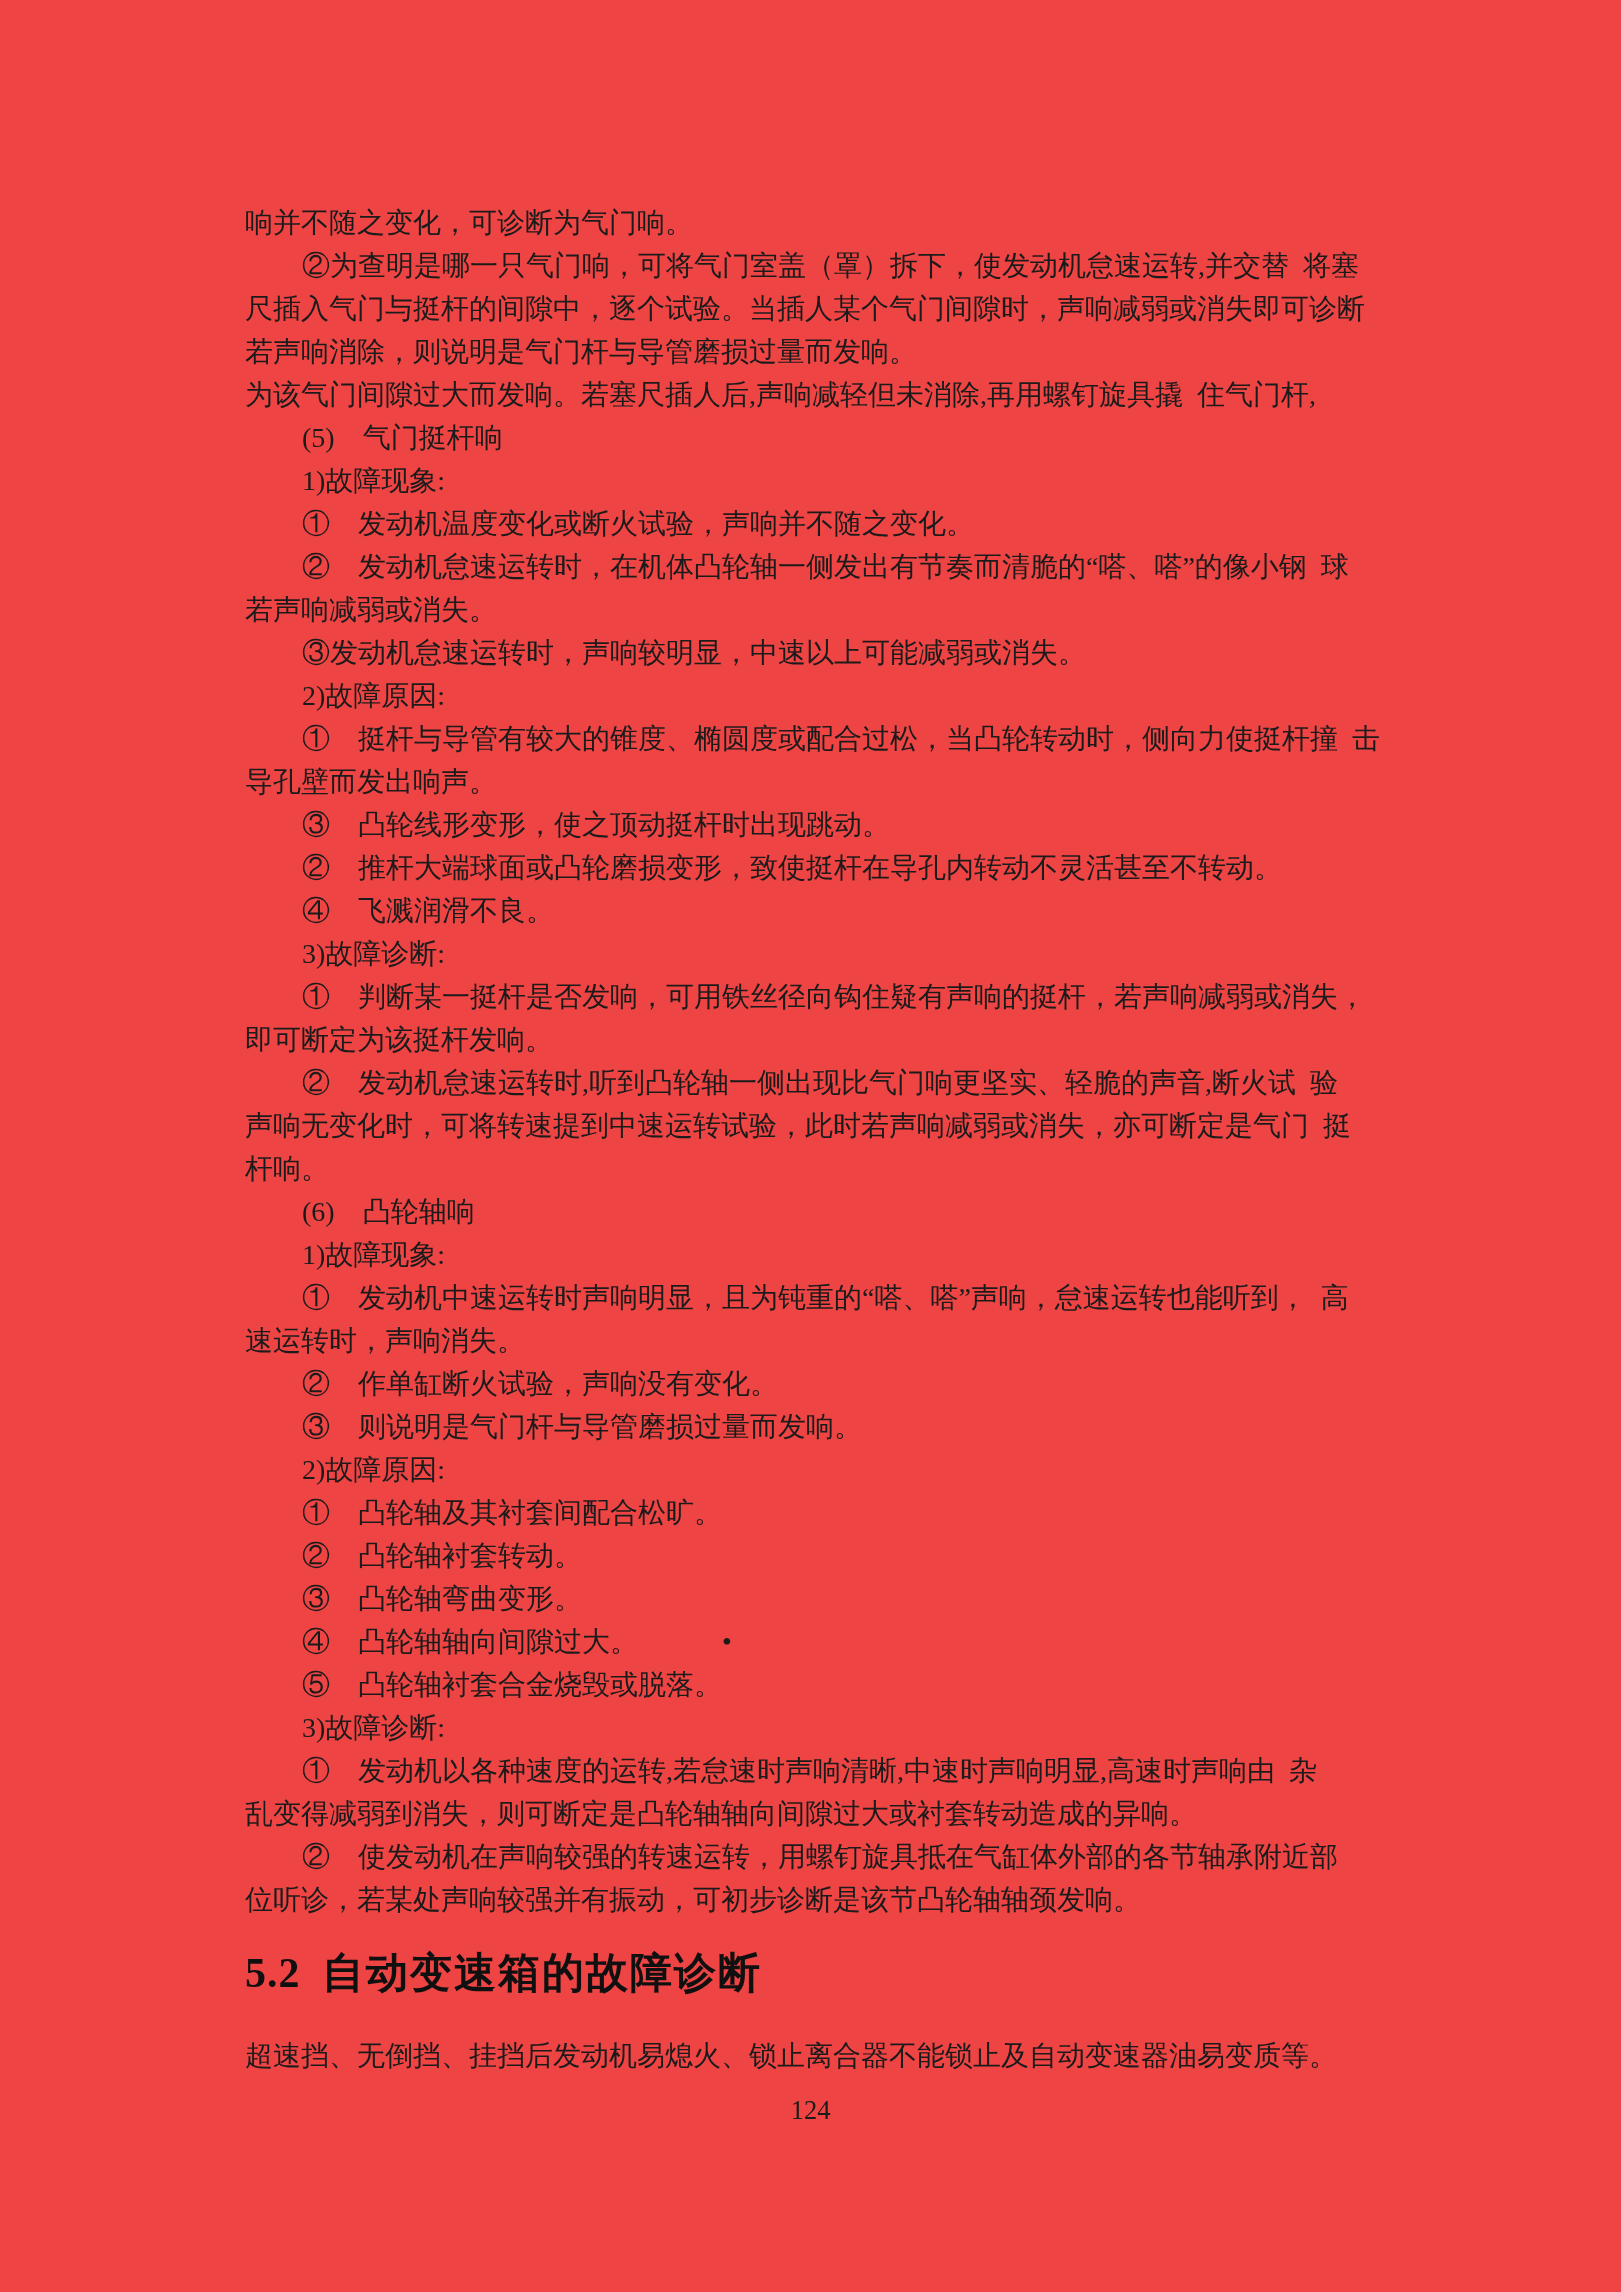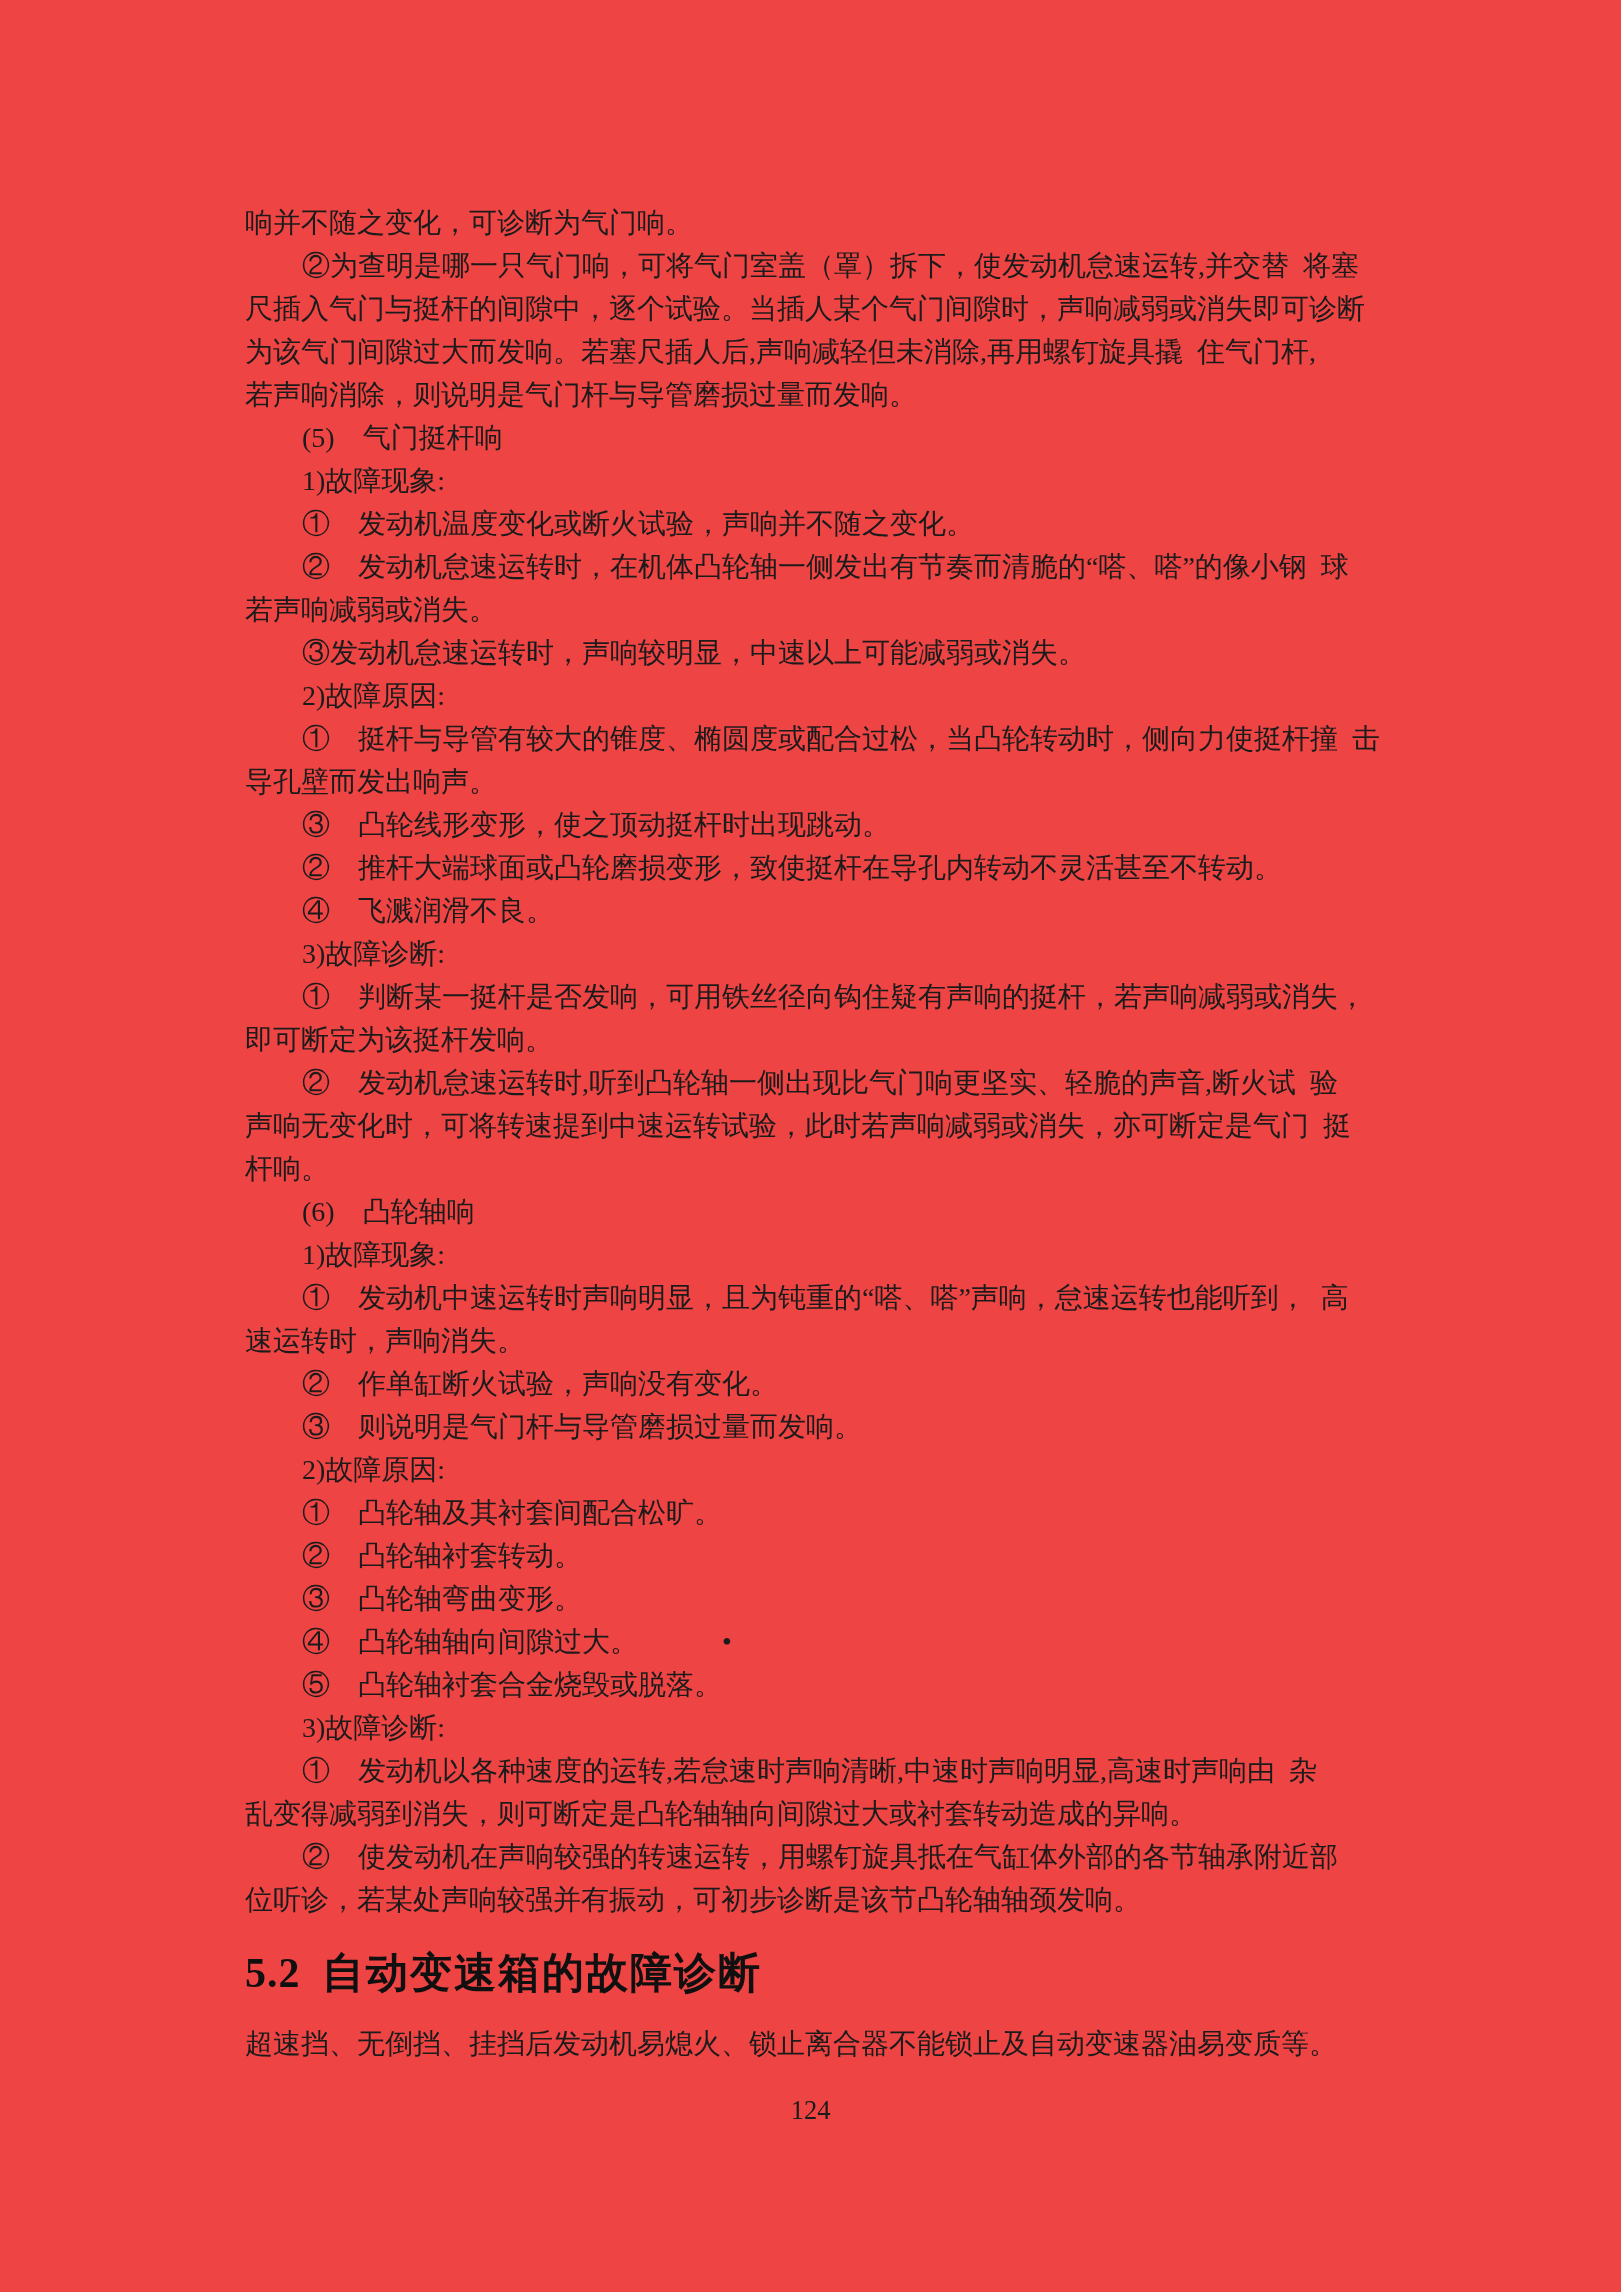--- a/index.html
+++ b/index.html
@@ -27,21 +27,21 @@
     font-size: 28px;
     line-height: 43px;
     white-space: pre-wrap;
     letter-spacing: 0px;
   }
   .line.ind {
     text-indent: 57px;
   }
   .heading {
     margin-top: 21.6px;
-    margin-bottom: 19px;
+    margin-bottom: 31px;
     font-size: 42px;
     line-height: 59px;
     font-weight: bold;
     color: #101010;
   }
   .heading .num {
     font-family: "Liberation Serif", serif;
     margin-right: 21.6px;
     letter-spacing: 1px;
   }
@@ -61,22 +61,22 @@
 </style>
 </head>
 <body>
 
 <div class="page">
   <div class="content">
     <div>
         <div class="line">响并不随之变化，可诊断为气门响。</div>
         <div class="line ind">②为查明是哪一只气门响，可将气门室盖（罩）拆下，使发动机怠速运转,并交替  将塞</div>
         <div class="line">尺插入气门与挺杆的间隙中，逐个试验。当插人某个气门间隙时，声响减弱或消失即可诊断</div>
+        <div class="line">若声响消除，则说明是气门杆与导管磨损过量而发响。</div>
         <div class="line">为该气门间隙过大而发响。若塞尺插人后,声响减轻但未消除,再用螺钉旋具撬  住气门杆,</div>
-        <div class="line">若声响消除，则说明是气门杆与导管磨损过量而发响。</div>
         <div class="line ind">(5)　气门挺杆响</div>
         <div class="line ind">1)故障现象:</div>
         <div class="line ind">①　发动机温度变化或断火试验，声响并不随之变化。</div>
         <div class="line ind">②　发动机怠速运转时，在机体凸轮轴一侧发出有节奏而清脆的“嗒、嗒”的像小钢  球</div>
         <div class="line">若声响减弱或消失。</div>
         <div class="line ind">③发动机怠速运转时，声响较明显，中速以上可能减弱或消失。</div>
         <div class="line ind">2)故障原因:</div>
         <div class="line ind">①　挺杆与导管有较大的锥度、椭圆度或配合过松，当凸轮转动时，侧向力使挺杆撞  击</div>
         <div class="line">导孔壁而发出响声。</div>
         <div class="line ind">③　凸轮线形变形，使之顶动挺杆时出现跳动。</div>

